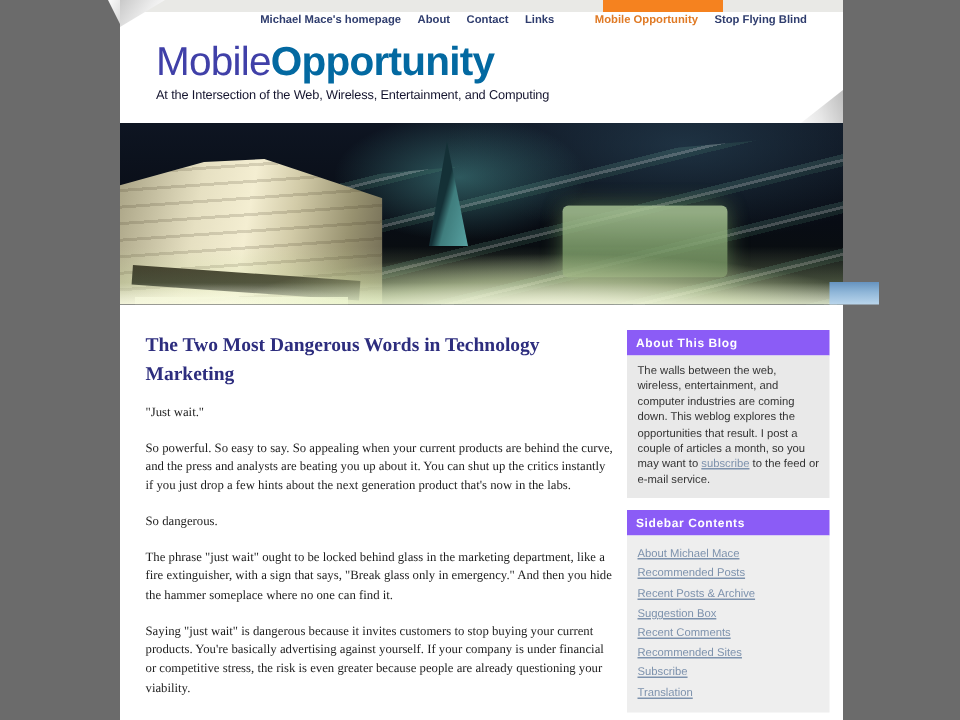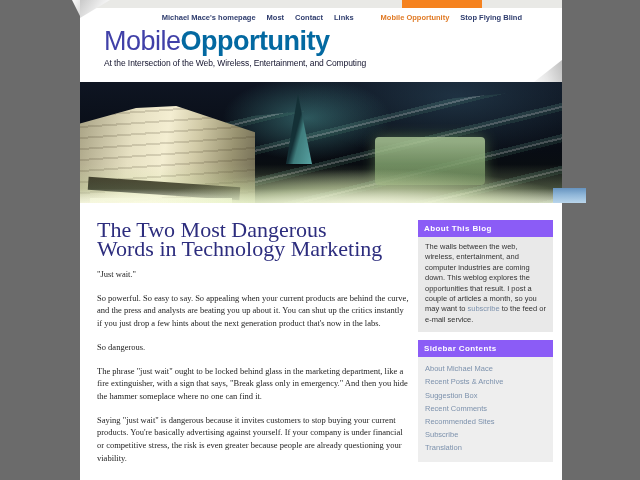--- a/index.html
+++ b/index.html
@@ -16,21 +16,21 @@
   .fold-tl-in { position:absolute; left:0; top:0; width:30px; height:18px;
     background:linear-gradient(125deg,#c9c9c9,#ededed 55%,#ffffff 90%); clip-path:polygon(0 0,100% 0,0 100%); }
   .fold-hdr-br { position:absolute; left:454px; top:60px; width:28px; height:22px;
     background:linear-gradient(250deg,#bdbdbd,#e7e7e7 60%,#f8f8f8); clip-path:polygon(100% 0,100% 100%,0 100%); }
 
   
   .top-strip { position:absolute; left:0; top:0; width:482px; height:8px; background:#e9e9e6; }
   .active-tab { position:absolute; left:322px; top:0; width:80px; height:8px; background:#f5821f; }
 
   .nav { position:absolute; left:0; top:8px; width:482px; height:18px; display:flex;
-    justify-content:flex-end; align-items:center; gap:11px; padding-right:40px;
+    justify-content:flex-end; gap:11px; padding-right:24px;
     font-size:7.5px; font-weight:bold; color:#2f3d6e; }
   .nav .nav-item { cursor:pointer; white-space:nowrap; }
   .nav .nav-item.active { color:#e07a25;margin-left:16px; }
 
   .logo-block { position:absolute; left:24px; top:26px; }
   .logo { font-size:27px; letter-spacing:-0.5px; color:#4040a8; line-height:30px; }
   .logo b { color:#0369a1; }
   .tagline { margin-top:2px; font-size:8.5px; letter-spacing:-0.1px; color:#14142e; }
 
   
@@ -66,50 +66,50 @@
       radial-gradient(ellipse 300px 58px at 60% 108%, rgba(255,255,235,0.95), rgba(230,245,190,0.5) 45%, transparent 75%),
       radial-gradient(ellipse 200px 40px at 12% 112%, rgba(255,250,220,0.8), transparent 70%),
       linear-gradient(180deg, transparent 68%, rgba(205,225,165,0.3) 88%, rgba(250,255,235,0.8) 100%); }
 
   .blue-tab { position:absolute; left:473px; top:188px; width:33px; height:15px;
     background:linear-gradient(180deg,#6693bf,#8fb6d8 45%,#bad6ec); }
 
   
   .main-col { position:absolute; left:17px; top:220px; width:313px;
     font-family:"Liberation Serif", serif; color:#1d1d1d; }
-  .article-title { max-width:290px; font-family:"Liberation Serif", serif; font-weight:normal;
-    font-size:22px; line-height:19px; color:#2d2d7e; margin:0 0 10px; }
+  .article-title { max-width:290px; font-family:"Liberation Serif", serif; font-weight:bold;
+    font-size:13px; line-height:19px; color:#2d2d7e; margin:0 0 10px; }
   .main-col p { font-size:8.5px; line-height:12.7px; margin:0 0 11px; }
 
   
   .sidebar { position:absolute; left:338px; top:220px; width:135px; font-size:7.5px; }
   .side-box { margin-bottom:8px; }
   .side-hdr { background:#8b5cf6; color:#ffffff; font-weight:bold; font-size:8px;
     letter-spacing:0.4px; padding:4px 6px; }
   .side-body { background:#e9e9e9; padding:5px 7px 7px; color:#333333; line-height:10.4px; }
-  .side-body a, .side-links a { color:#7d92ad; cursor:pointer; }
+  .side-body a, .side-links a { color:#7d92ad; text-decoration:underline; cursor:pointer; }
   .side-links { background:#eeeeee; padding:5px 7px 7px; }
   .side-links div { line-height:13.2px; }
 </style>
 </head>
 <body>
 
 <div class="stage">
   <div class="page">
 
     <div class="top-strip"></div>
     <div class="active-tab"></div>
 
     <div class="fold-tl-out"></div>
     <div class="fold-tl-in"></div>
     <div class="fold-hdr-br"></div>
 
     <div class="nav">
       <span class="nav-item">Michael Mace's homepage</span>
-      <span class="nav-item">Most</span>
+      <span class="nav-item">About</span>
       <span class="nav-item">Contact</span>
       <span class="nav-item">Links</span>
       <span class="nav-item active">Mobile Opportunity</span>
       <span class="nav-item">Stop Flying Blind</span>
     </div>
 
     <div class="logo-block">
       <div class="logo"><span>Mobile</span><b>Opportunity</b></div>
       <div class="tagline">At the Intersection of the Web, Wireless, Entertainment, and Computing</div>
     </div>
@@ -141,20 +141,21 @@
 
       <div class="side-box">
         <div class="side-hdr">About This Blog</div>
         <div class="side-body"><span>The walls between the web, wireless, entertainment, and computer industries are coming down. This weblog explores the opportunities that result. I post a couple of articles a month, so you may want to </span><a>subscribe</a><span> to the feed or e-mail service.</span></div>
       </div>
 
       <div class="side-box">
         <div class="side-hdr">Sidebar Contents</div>
         <div class="side-links">
           <div><a>About Michael Mace</a></div>
+          <div><a>Recommended Posts</a></div>
           <div><a>Recent Posts &amp; Archive</a></div>
           <div><a>Suggestion Box</a></div>
           <div><a>Recent Comments</a></div>
           <div><a>Recommended Sites</a></div>
           <div><a>Subscribe</a></div>
           <div><a>Translation</a></div>
 
         </div>
       </div>
 

